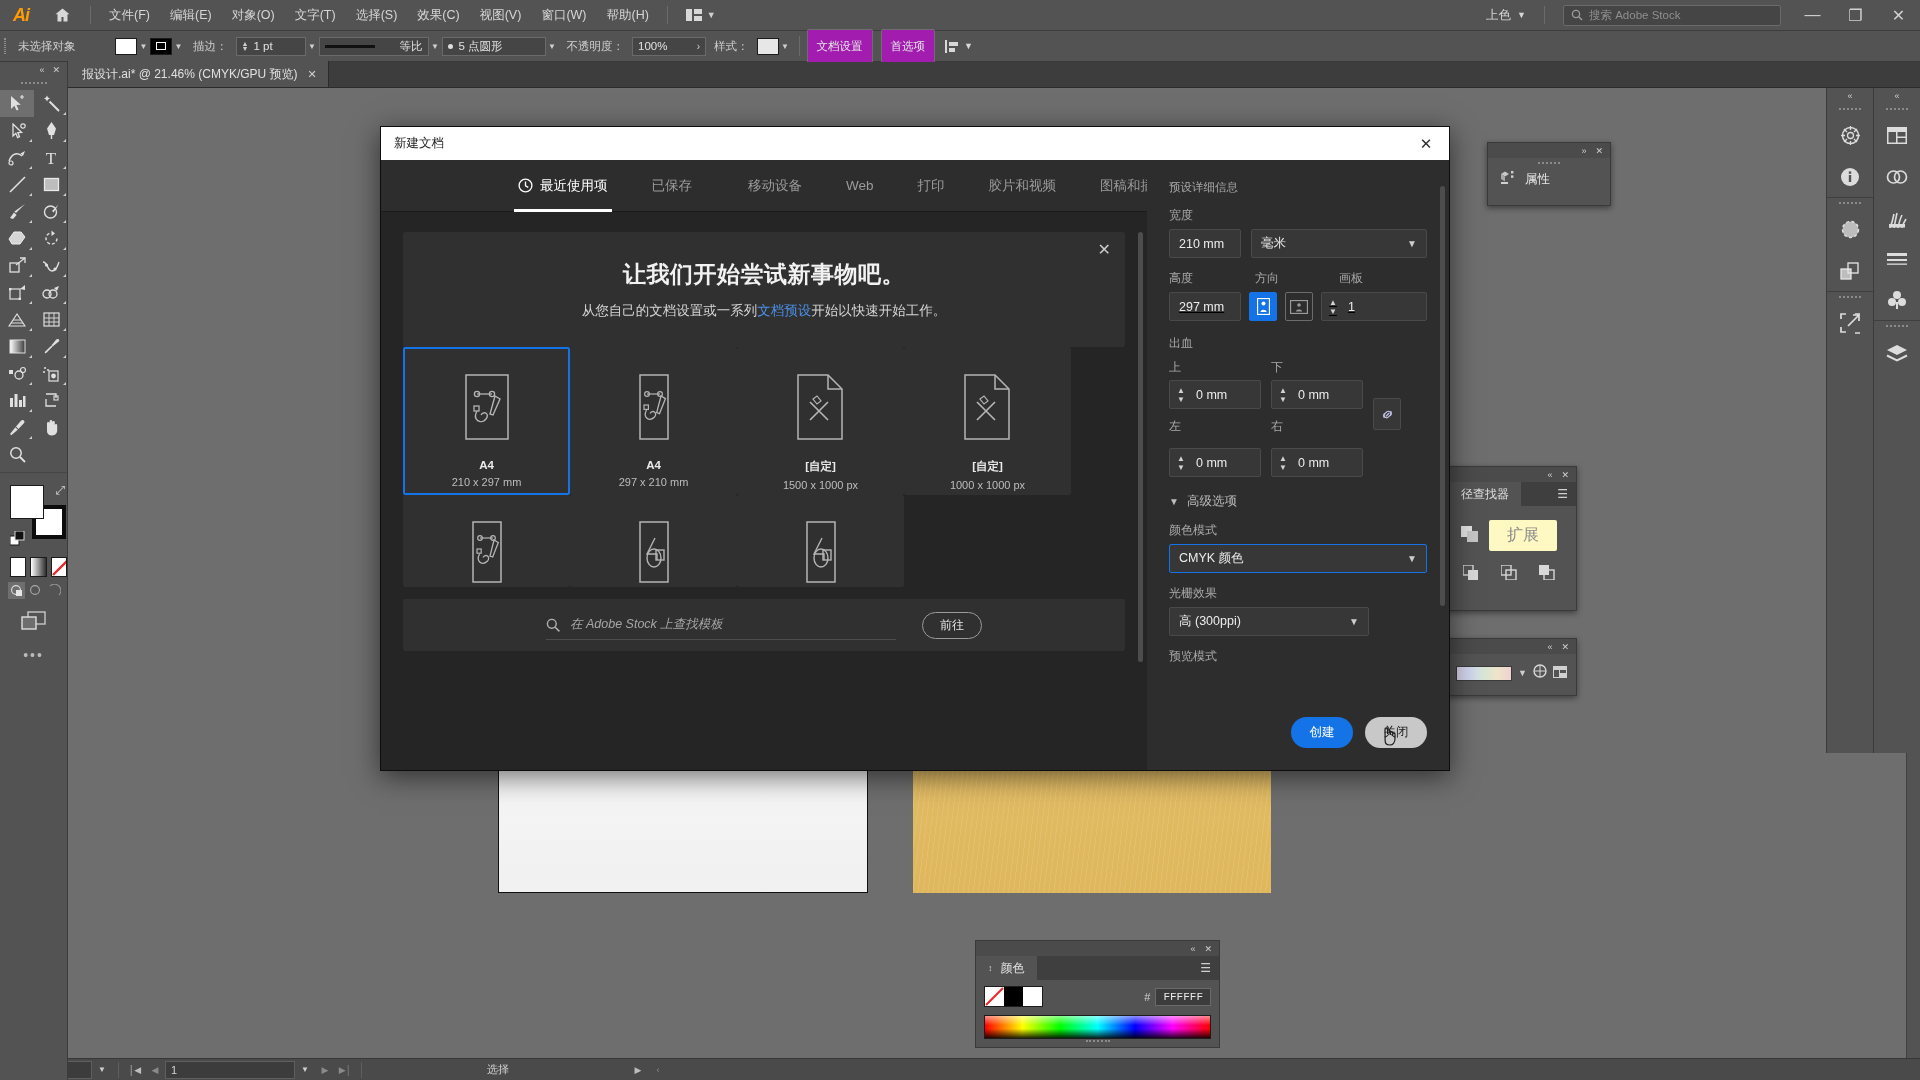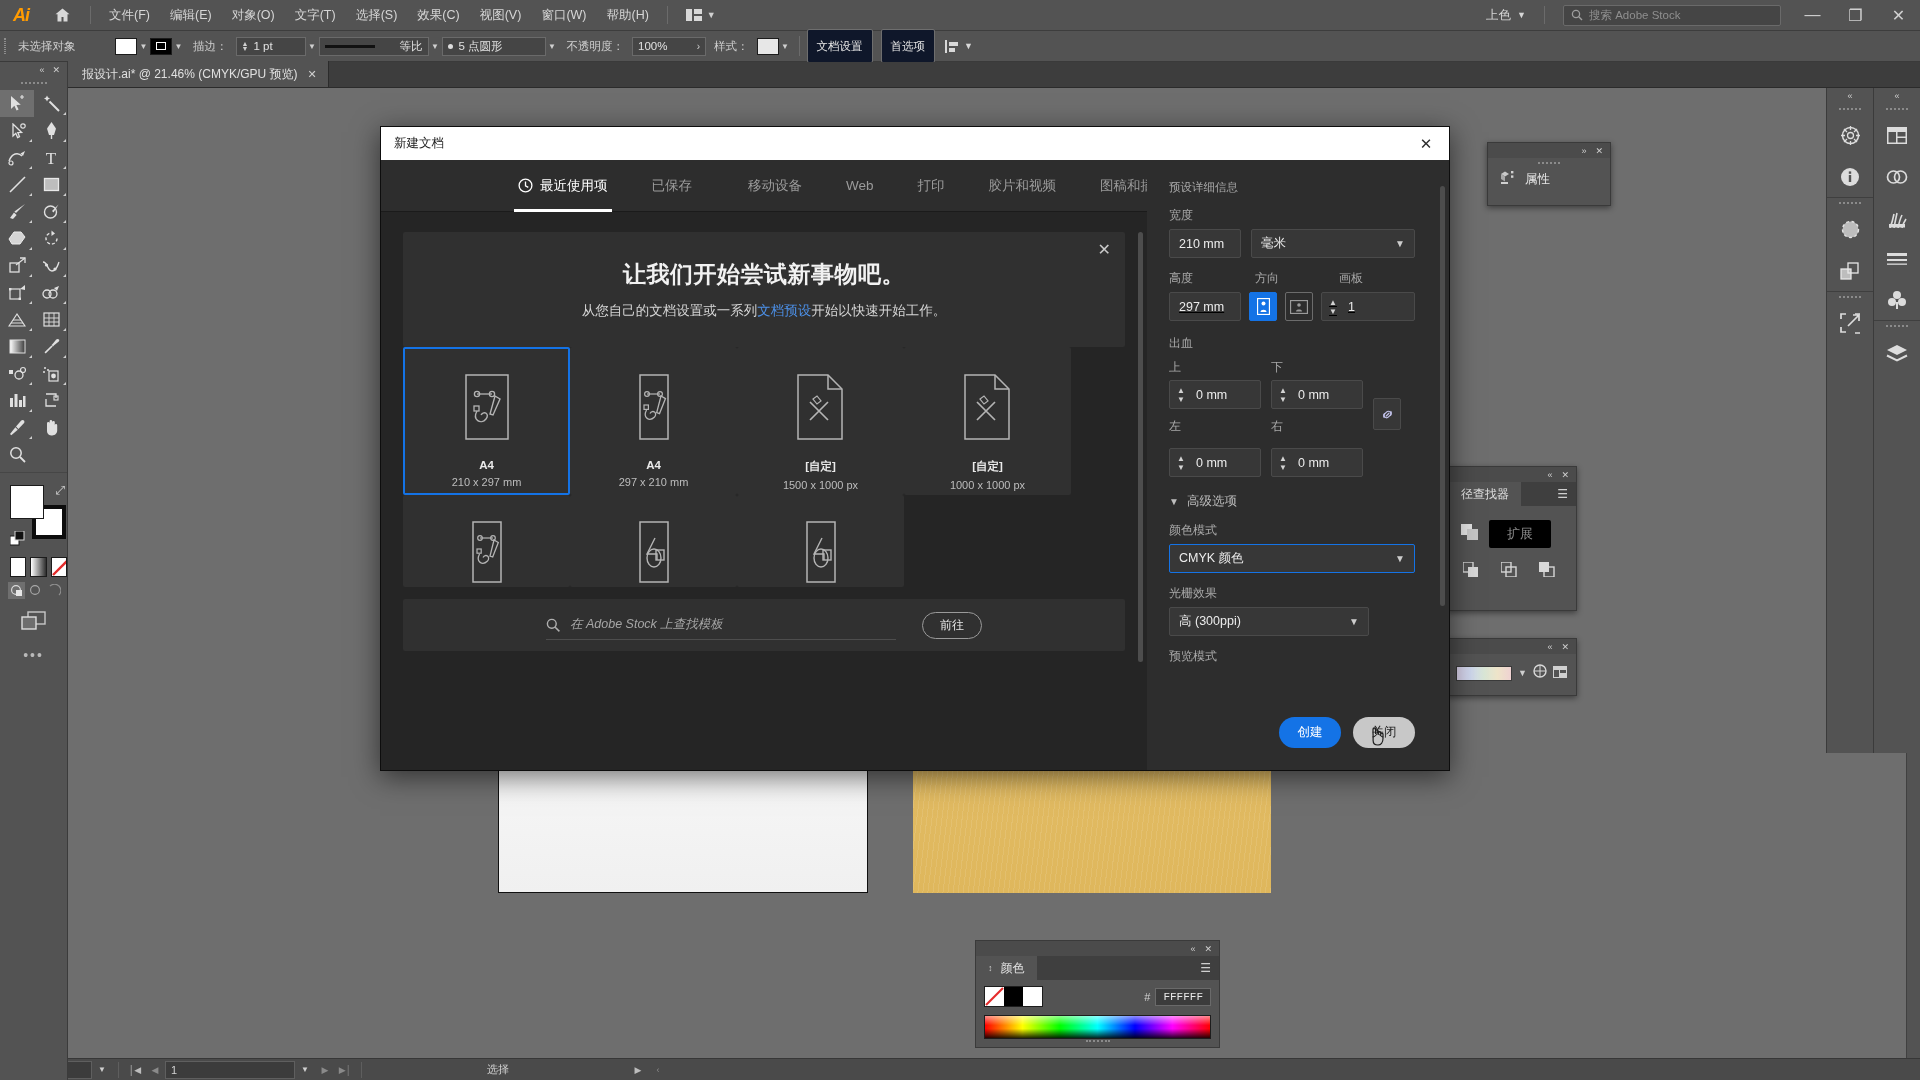--- a/index.html
+++ b/index.html
@@ -50,21 +50,21 @@
   .cb-label { padding: 0 8px; white-space:nowrap; color:#cfcfcf; }
   .sw-box { width:22px; height:17px; border:1px solid #1c1c1c; }
   .caret { width:13px; height:17px; display:flex; align-items:center; justify-content:center; color:#cfcfcf; font-size:8px;}
   .cb-field {
     height:19px; background:#454545; border:1px solid #6a6a6a; display:flex; align-items:center;
     padding: 0 5px; color:#e2e2e2; font-size:11.5px;
   }
   .spinner { display:flex; flex-direction:column; width:9px; margin-right:3px; line-height:5px; color:#cfcfcf; font-size:7px;}
   .cb-sep { width:1px; height:20px; background:#6b6b6b; margin: 0 7px; }
   .cb-btn {
-    height:20px; border:1px solid #6e6e6e; background:#0f172a; border-radius:2px;
+    height:20px; border:1px solid #6e6e6e; background:#a21caf; border-radius:2px;
     padding: 16px 9px; display:flex; align-items:center; font-size:11.5px; color:#e4e4e4;
   }
 
   
   .tabbar {
     position:absolute; left:0; top:62px; width:1920px; height:26px;
     background:#3d3d3d; border-bottom:1px solid #2b2b2b; display:flex; align-items:flex-end;
   }
   .doctab {
     height:26px; background:#535353; display:flex; align-items:center; gap:10px;
@@ -228,21 +228,21 @@
   .stock-input .ph { font-size:12.5px; color:#a6a6a6; font-style:italic; }
   .goto {
     width:60px; height:27px; border:1px solid #9a9a9a; border-radius:14px;
     display:flex; align-items:center; justify-content:center; font-size:12px; color:#e6e6e6;
     margin-left:16px;
   }
 
   .pane-sb { position:absolute; right:4px; top:20px; width:5px; height:430px; background:#4d4d4d; border-radius:3px;}
 
   
-  .right-pane { flex:1; background:#2d2d2d; position:relative; padding: 20px 34px 0 22px; display:flex; flex-direction:column; min-height:0;}
+  .right-pane { flex:1; background:#2d2d2d; position:relative; padding: 20px 22px 0 22px; display:flex; flex-direction:column; min-height:0;}
   .rp-sb { position:absolute; right:4px; top:26px; width:5px; height:420px; background:#4d4d4d; border-radius:3px;}
   .rp-label { font-size:11.5px; color:#a8a8a8; }
   .rp-title { font-size:19px; color:#f0f0f0; padding: 5px 0 9px 0; border-bottom:1px solid #434343; }
   .fld-label { font-size:12px; color:#a8a8a8; margin: 12px 0 5px 0; }
   .inp {
     height:29px; background:#373737; border:1px solid #4a4a4a; border-radius:2px;
     display:flex; align-items:center; padding:0 9px; font-size:12.5px; color:#ececec;
   }
   .sel-inp {
     height:29px; background:#373737; border:1px solid #4a4a4a; border-radius:2px;
@@ -799,21 +799,21 @@
       </div>
       <span class="mini-burger">☰</span>
     </div>
     <div style="display:flex;align-items:center;gap:10px;padding:14px 0 0 12px;">
       <span>
         <svg width="18" height="16" viewBox="0 0 18 16">
             <rect x="0" y="0" width="11" height="11" fill="#e0e0e0"></rect>
             <rect x="6" y="5" width="11" height="11" fill="#c6c6c6"></rect>
           </svg>
       </span>
-      <span style="background:#000000;color:#8b8b8b;font-size:13px;padding:5px 18px;border-radius:2px;">扩展</span>
+      <span style="background:#fef9c3;color:#8b8b8b;font-size:16px;padding:5px 18px;border-radius:2px;">扩展</span>
     </div>
     <div style="display:flex;align-items:center;gap:22px;padding:14px 0 0 14px;">
       <span><svg width="16" height="15" viewBox="0 0 16 15">
             <rect x="0" y="0" width="10" height="10" fill="none" stroke="#d8d8d8" stroke-width="1.4"></rect>
             <rect x="5" y="5" width="10" height="10" fill="#d8d8d8"></rect>
           </svg></span>
       <span><svg width="16" height="15" viewBox="0 0 16 15">
             <rect x="0" y="0" width="10" height="10" fill="none" stroke="#d8d8d8" stroke-width="1.4"></rect>
             <rect x="5" y="5" width="10" height="10" fill="none" stroke="#d8d8d8" stroke-width="1.4"></rect>
           </svg></span>

